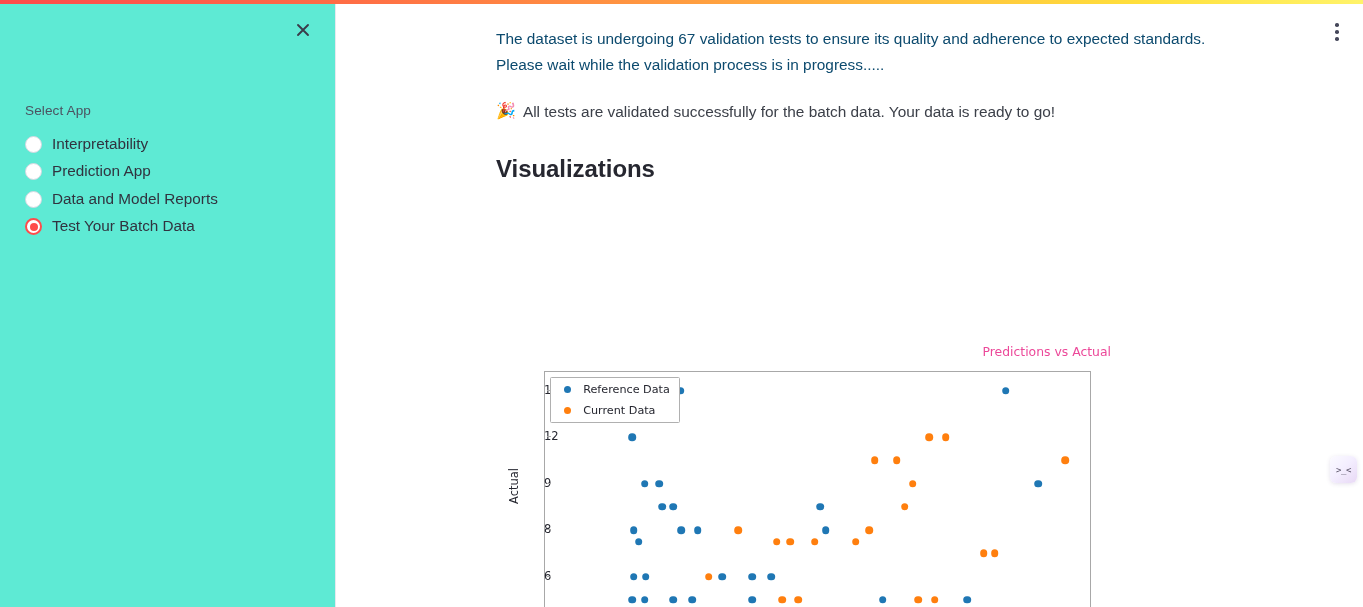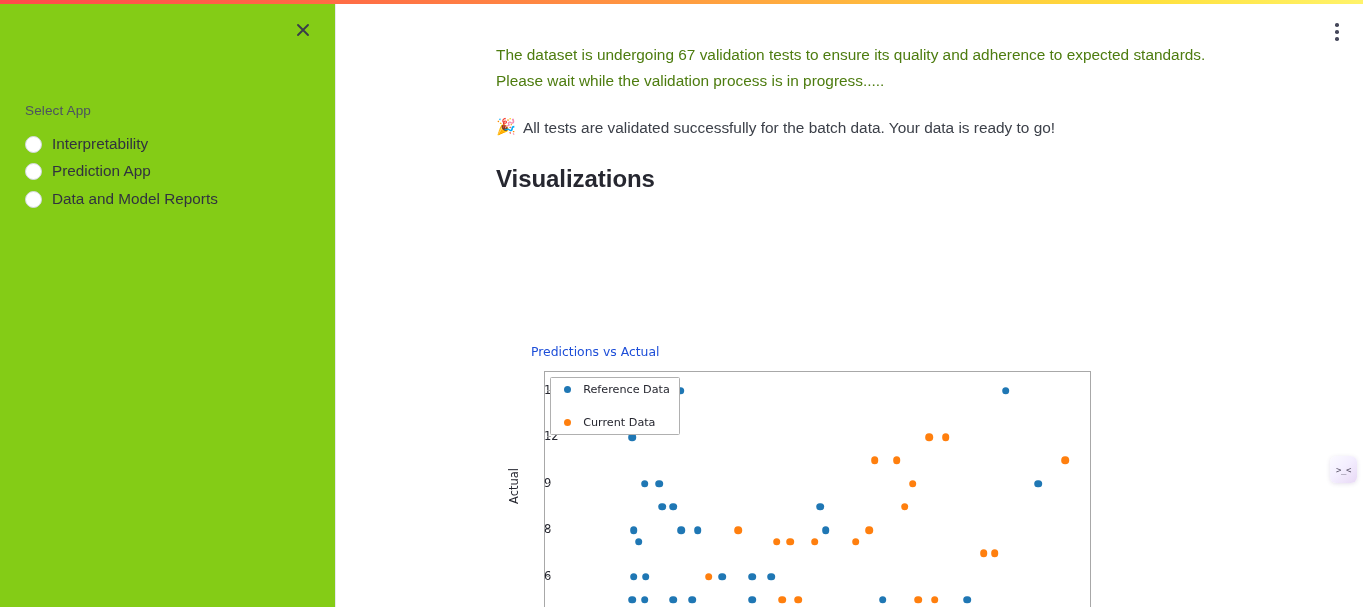--- a/index.html
+++ b/index.html
@@ -32,21 +32,21 @@
       #ffe03c 84%, #fff36a 100%);
     z-index: 40;
   }
 
   
   .sidebar {
     position: absolute;
     top: 4px; left: 0;
     width: 336px;
     height: 603px;
-    background: #84cc16;
+    background: #5eead4;
     border-right: 1px solid #e6e9ef;
     z-index: 20;
   }
   .sidebar-close {
     position: absolute;
     top: 11px; right: 17px;
     width: 30px; height: 30px;
     display: flex; align-items: center; justify-content: center;
     cursor: pointer;
     border-radius: 4px;
@@ -138,62 +138,62 @@
   h1.page-title {
     margin: 50px 0 0 0;
     font-size: 27px;
     font-weight: 700;
     color: #262730;
     letter-spacing: -0.1px;
     line-height: 1.25;
   }
 
   p.paragraph {
-    margin: 38px 0 0 0;
+    margin: 22px 0 0 0;
     font-size: 15.4px;
-    color: #4d7c0f;
+    color: #0c4a6e;
     line-height: 1.72;
     font-weight: 400;
   }
 
   p.success-line {
     margin: 20px 0 0 0;
     font-size: 15.4px;
     color: #3c4049;
     line-height: 1.72;
     display: flex;
     align-items: flex-start;
     gap: 7px;
   }
   .party-icon { font-size: 16px; line-height: 1.55; }
 
   h2.section-title {
-    margin: 23px 0 0 0;
+    margin: 29px 0 0 0;
     font-size: 24px;
     font-weight: 700;
     color: #262730;
     letter-spacing: -0.05px;
     line-height: 1.25;
   }
 
   
   .chart-wrap {
     position: absolute;
     top: 340px;
     left: 195px;
     width: 580px;
     height: 300px;
   }
   .chart-title {
     position: absolute;
     top: 0; left: 0;
     width: 580px;
-    text-align: left;
+    text-align: right;
     font-size: 12.4px;
-    color: #1d4ed8;
+    color: #ec4899;
     font-family: "DejaVu Sans", sans-serif;
   }
   .plot-frame {
     position: absolute;
     top: 27px; left: 13px;
     width: 547px;
     height: 273px;
     border: 1.1px solid #a8a8a8;
     border-bottom: none;
     background: #ffffff;
@@ -238,21 +238,21 @@
 
   .legend-box {
     position: absolute;
     top: 5px; left: 5px;
     background: #ffffff;
     border: 1px solid #b0b0b0;
     border-radius: 1.5px;
     padding: 5px 9px 5px 7px;
     display: flex;
     flex-direction: column;
-    gap: 20px;
+    gap: 8px;
     z-index: 5;
   }
   .legend-item {
     display: flex;
     align-items: center;
     gap: 12px;
     font-size: 11.2px;
     color: #262730;
     font-family: "DejaVu Sans", sans-serif;
     white-space: nowrap;
@@ -314,20 +314,24 @@
         <div class="radio-row">
           <span class="radio-mark"></span>
           <span class="radio-label">Prediction App</span>
         </div>
 
         <div class="radio-row">
           <span class="radio-mark"></span>
           <span class="radio-label">Data and Model Reports</span>
         </div>
 
+        <div class="radio-row checked">
+          <span class="radio-mark"></span>
+          <span class="radio-label">Test Your Batch Data</span>
+        </div>
 
       </div>
     </div>
   </aside>
 
   <main class="main">
 
     <div class="kebab-menu">
       <i></i>
       <i></i>

